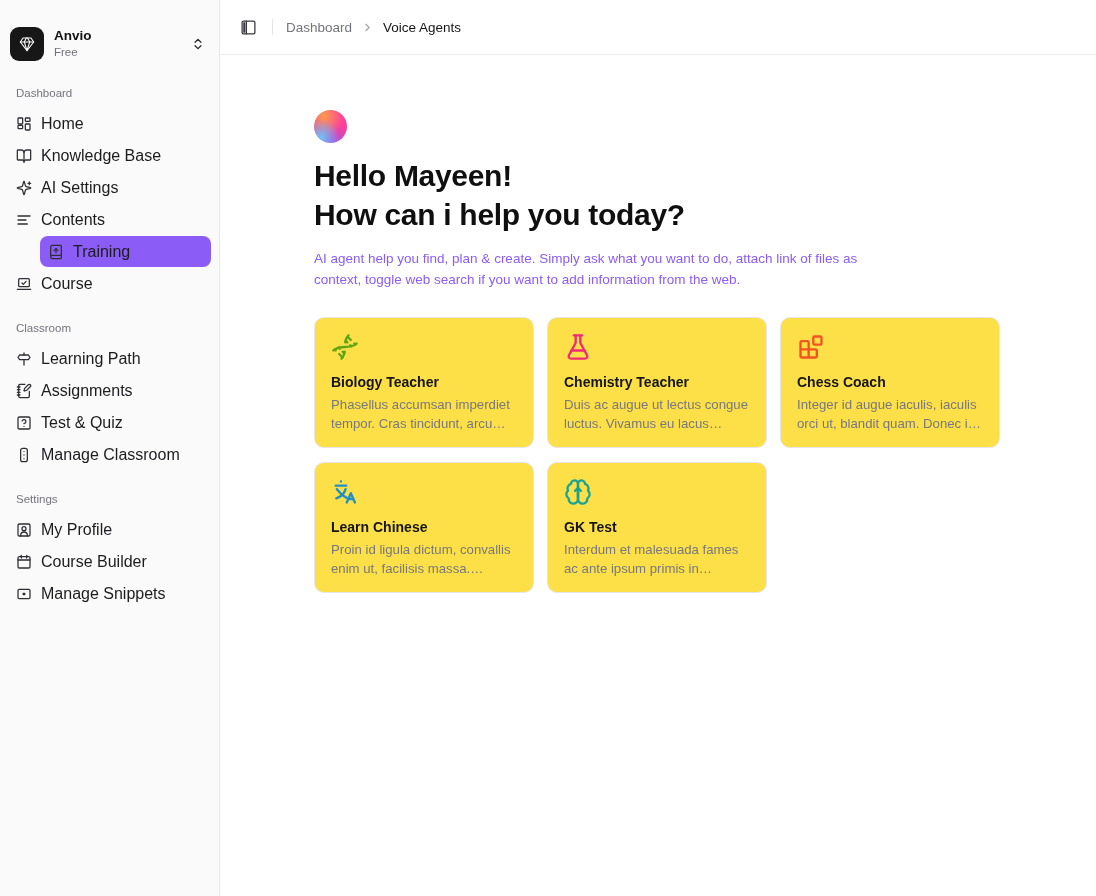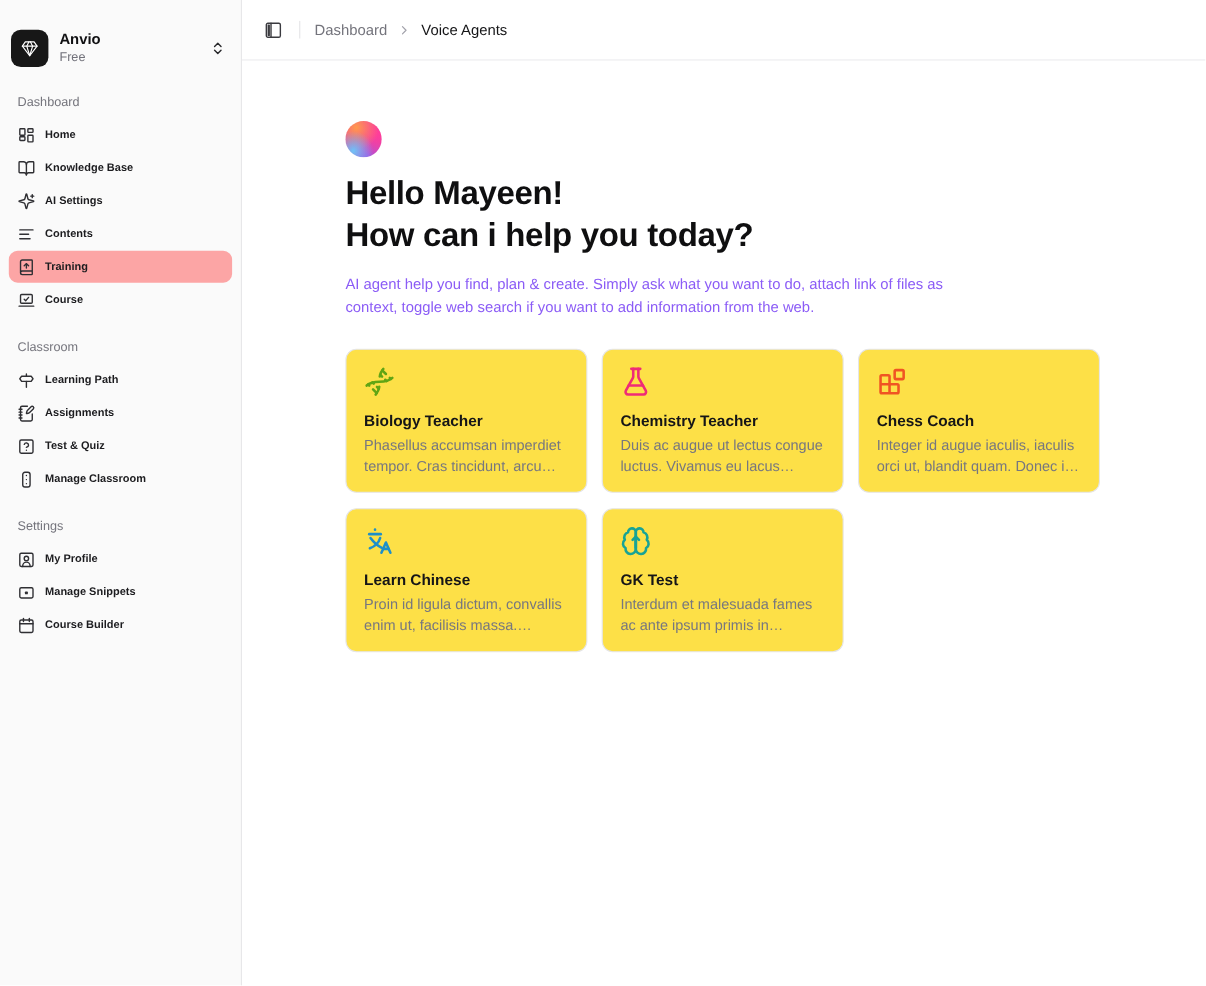--- a/index.html
+++ b/index.html
@@ -29,23 +29,23 @@
   .brand-text { display:flex; flex-direction:column; line-height:1.25; }
   .brand-name { font-size:13.5px; font-weight:700; color:#111113; }
   .brand-plan { font-size:11.5px; color:#71717a; }
   .brand-caret { margin-left:auto; color:#27272a; display:flex; }
 
   .nav-section { margin-top:23px; }
   .section-label { font-size:11.5px; color:#74747c; padding:0 8px; margin-bottom:9px; }
   .nav-item {
     display:flex; align-items:center; gap:9px;
     padding:6.5px 8px; border-radius:8px; cursor:pointer;
-    font-size:10px; color:#1c1c1f; margin-bottom:1px;font-weight:bold;
-  }
-  .nav-item.active { background:#fca5a5; }
+    font-size:16px; color:#1c1c1f; margin-bottom:1px;
+  }
+  .nav-item.active { background:#8b5cf6;margin-left:32px; }
   .nav-item .nav-icon { display:flex; color:#2f2f33; flex-shrink:0; }
   .nav-item .nav-label { white-space:nowrap; }
 
   
   .main { flex:1; display:flex; flex-direction:column; min-width:0; }
   .topbar {
     height:55px; flex-shrink:0; border-bottom:1px solid #ececee;
     display:flex; align-items:center; padding:0 18px; gap:13px;
   }
   .panel-btn {
@@ -230,36 +230,36 @@
                 <rect x="3" y="3" width="18" height="18" rx="2"></rect>
                 <circle cx="12" cy="10" r="3"></circle>
                 <path d="M7 21v-1a5 5 0 0 1 10 0v1"></path>
               </svg>
             </span>
             <span class="nav-label">My Profile</span>
           </div>
           <div class="nav-item">
             <span class="nav-icon">
               <svg viewBox="0 0 24 24" width="16" height="16" fill="none" stroke="currentColor" stroke-width="1.9" stroke-linecap="round" stroke-linejoin="round">
-                <rect x="3" y="5" width="18" height="14" rx="2"></rect>
-                <rect x="10" y="10" width="4" height="4" rx="1" fill="currentColor" stroke="none"></rect>
-              </svg>
-            </span>
-            <span class="nav-label">Manage Snippets</span>
-          </div>
-          <div class="nav-item">
-            <span class="nav-icon">
-              <svg viewBox="0 0 24 24" width="16" height="16" fill="none" stroke="currentColor" stroke-width="1.9" stroke-linecap="round" stroke-linejoin="round">
                 <rect x="3" y="4" width="18" height="17" rx="2"></rect>
                 <path d="M8 2v4"></path>
                 <path d="M16 2v4"></path>
                 <path d="M3 9h18"></path>
               </svg>
             </span>
             <span class="nav-label">Course Builder</span>
+          </div>
+          <div class="nav-item">
+            <span class="nav-icon">
+              <svg viewBox="0 0 24 24" width="16" height="16" fill="none" stroke="currentColor" stroke-width="1.9" stroke-linecap="round" stroke-linejoin="round">
+                <rect x="3" y="5" width="18" height="14" rx="2"></rect>
+                <rect x="10" y="10" width="4" height="4" rx="1" fill="currentColor" stroke="none"></rect>
+              </svg>
+            </span>
+            <span class="nav-label">Manage Snippets</span>
           </div>
         </div>
       </nav>
   </aside>
 
   <div class="main">
     <header class="topbar">
       <button class="panel-btn" id="panel-toggle">
           <svg viewBox="0 0 24 24" width="17" height="17" fill="none" stroke="currentColor" stroke-width="1.8" stroke-linecap="round" stroke-linejoin="round">
             <rect x="3" y="3" width="18" height="18" rx="2"></rect>

